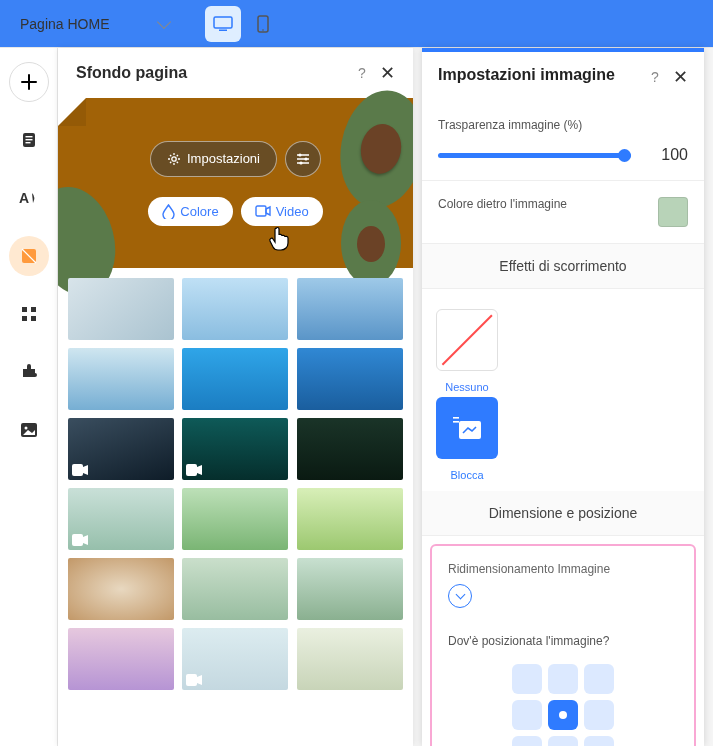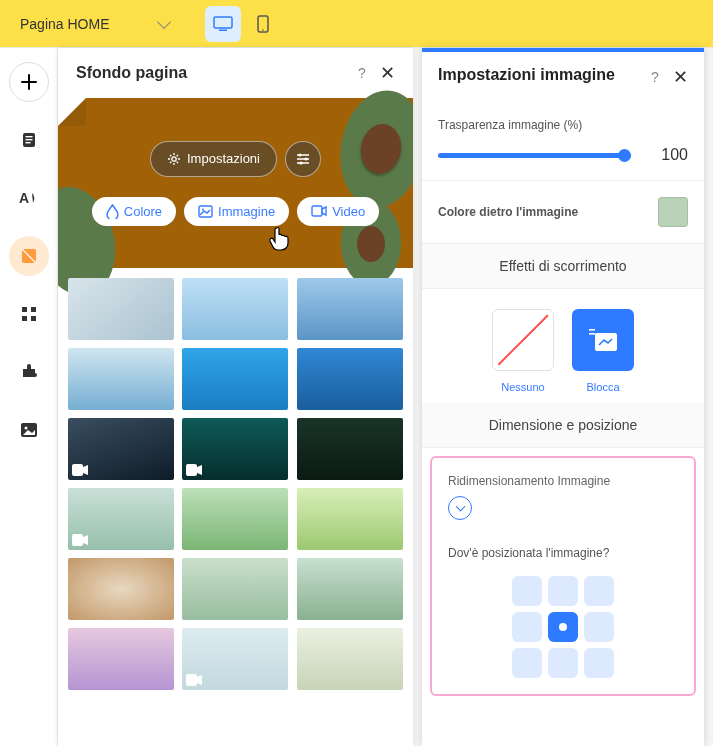--- a/index.html
+++ b/index.html
@@ -1,19 +1,19 @@
 <!DOCTYPE html>
 <html><head>
 <meta charset="utf-8">
 <style>
 * { margin:0; padding:0; box-sizing:border-box; font-family:-apple-system,BlinkMacSystemFont,"Segoe UI",Arial,sans-serif; }
 body { width:713px; height:746px; background:#f5f5f5; position:relative; overflow:hidden; }
 
 
-.topbar { height:48px; background:#fde047; border-bottom:1px solid #e8e8e8; display:flex; align-items:center; padding:0 12px; gap:8px; }
+.topbar { height:48px; background:#3b82f6; border-bottom:1px solid #e8e8e8; display:flex; align-items:center; padding:0 12px; gap:8px; }
 .page-select { display:flex; align-items:center; gap:50px; font-size:14px; color:#333; cursor:pointer; padding:6px 8px; }
 .chevron { width:10px; height:10px; border-right:1.5px solid #888; border-bottom:1.5px solid #888; transform:rotate(45deg); margin-top:-3px; }
 .device-group { display:flex; gap:4px; margin-left:20px; }
 .device-btn { width:36px; height:36px; display:flex; align-items:center; justify-content:center; border-radius:6px; cursor:pointer; }
 .device-btn.active { background:#dfeeff; }
 .topbar svg { display:block; }
 
 
 .left-sidebar { position:absolute; top:48px; left:0; width:58px; height:698px; background:#fff; border-right:1px solid #e8e8e8; display:flex; flex-direction:column; align-items:center; padding-top:14px; gap:18px; }
 .side-btn { width:40px; height:40px; display:flex; align-items:center; justify-content:center; border-radius:20px; cursor:pointer; }
@@ -56,25 +56,25 @@
 .sp-title { font-size:16px; font-weight:600; color:#222; }
 .sp-section { padding:16px; border-bottom:1px solid #eee; }
 .sp-label { font-size:12px; color:#555; margin-bottom:14px; }
 
 .slider-row { display:flex; align-items:center; gap:18px; }
 .slider-track { flex:1; height:5px; background:#2f7bff; border-radius:3px; position:relative; }
 .slider-thumb { position:absolute; right:0; top:-4px; width:13px; height:13px; border-radius:50%; background:#2f7bff; }
 .slider-val { font-size:16px; color:#333;margin-left:12px; }
 
 .color-swatch { width:30px; height:30px; background:#b8d3b8; border-radius:4px; border:1px solid rgba(0,0,0,0.1); }
-.row-between { display:flex; align-items:center; justify-content:space-between;font-weight:bold; }
+.row-between { display:flex; justify-content:space-between; }
 
 .section-title { font-size:14px; color:#444; text-align:center; padding:14px; background:#fafafa; border-bottom:1px solid #eee; }
 
-.scroll-options { display:flex; gap:10px; justify-content:center; padding:20px 10px 10px; }
+.scroll-options { display:flex; gap:4px; justify-content:center; padding:20px 10px 10px;flex-direction:column; }
 .scroll-opt { width:70px; display:flex; flex-direction:column; align-items:center; gap:10px; }
 .scroll-card { width:62px; height:62px; border-radius:6px; display:flex; align-items:center; justify-content:center; position:relative; }
 .scroll-card.none { background:#fff; border:1px solid #e0e0e0; }
 .scroll-card.none::after { content:''; position:absolute; width:70px; height:1.5px; background:#ff4d4d; transform:rotate(-45deg); }
 .scroll-card.parallax { background:#eaf2ff; }
 .scroll-card.block { background:#2f7bff; }
 .scroll-opt-label { font-size:11px; }
 .scroll-opt-label.link { color:#3b7cff; }
 .scroll-opt-label.active { color:#2f7bff; font-weight:500; }
 
@@ -196,28 +196,20 @@
           </svg>
       </div>
     </div>
 
     <div class="bg-tabs">
       <div class="bg-tab">
         <svg width="13" height="15">
             <path d="M6.5 1 C10 6 12 8 12 10.5 A5.5 5.5 0 0 1 1 10.5 C1 8 3 6 6.5 1 Z" fill="none" stroke="#3b7cff" stroke-width="1.4"></path>
           </svg>
         <span>Colore</span>
-      </div>
-      <div class="bg-tab">
-        <svg width="15" height="13">
-            <rect x="1" y="1" width="13" height="11" rx="1.5" fill="none" stroke="#3b7cff" stroke-width="1.4"></rect>
-            <circle cx="5" cy="4.5" r="1" fill="#3b7cff"></circle>
-            <path d="M2 10 L6 6 L9 8 L12 5" fill="none" stroke="#3b7cff" stroke-width="1.4"></path>
-          </svg>
-        <span>Immagine</span>
       </div>
       <div class="bg-tab">
         <svg width="16" height="12">
             <rect x="1" y="1" width="10" height="10" rx="1.5" fill="none" stroke="#3b7cff" stroke-width="1.4"></rect>
             <path d="M11 4 L15 2 V10 L11 8 Z" fill="none" stroke="#3b7cff" stroke-width="1.4"></path>
           </svg>
         <span>Video</span>
       </div>
     </div>
   </div>

